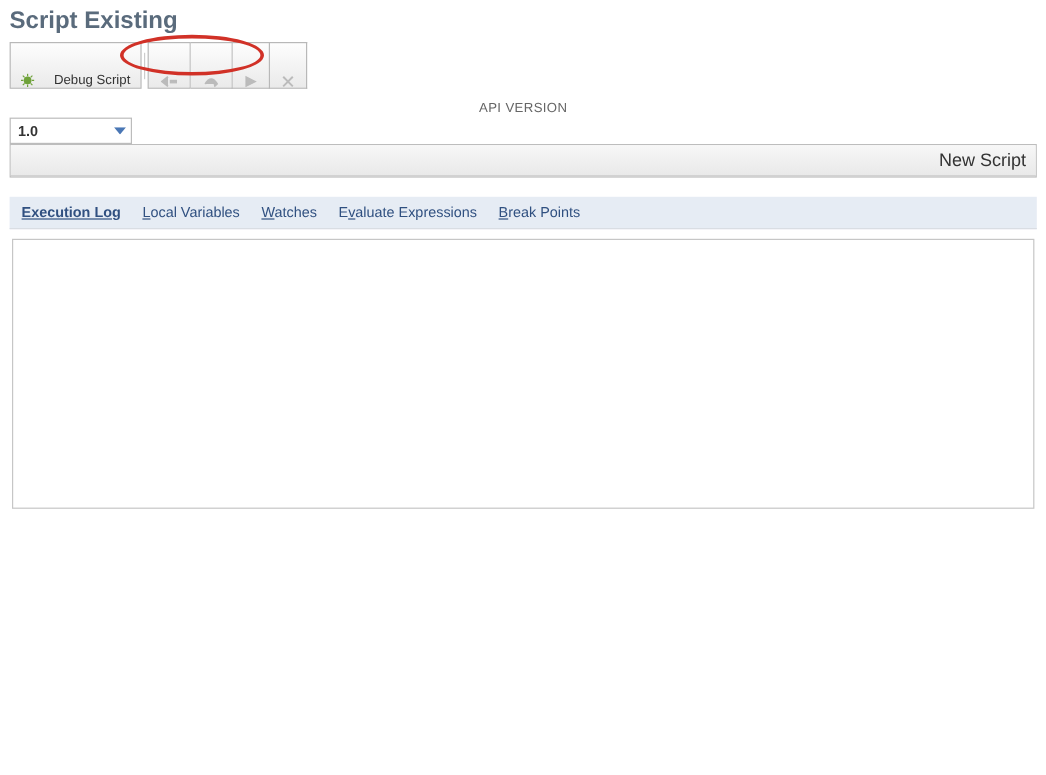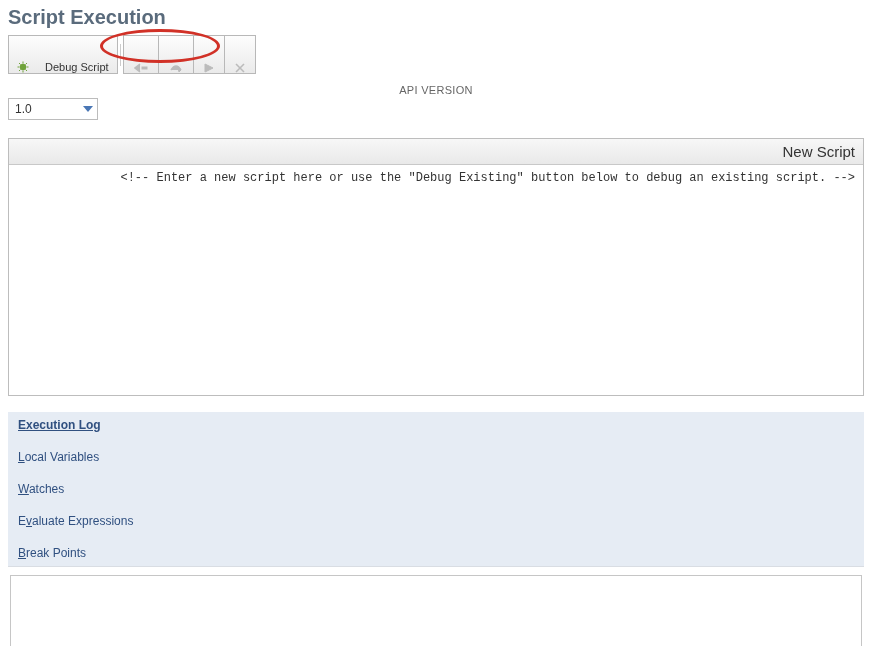--- a/index.html
+++ b/index.html
@@ -65,22 +65,23 @@
   }
   .field-label {
     font-size: 11px;
     color: #666;
     letter-spacing: 0.3px;
     margin-bottom: 2px;
     text-align: center;
   }
   .select-wrap {
     position: relative;
-    width: 90px;
-    margin-bottom: 18px;
+    width: 102px;
+    margin-bottom: 0;
+    font-weight: bold;
   }
   .select {
     width: 100%;
     height: 22px;
     border: 1px solid #bcbcbc;
     background: #fff;
     padding: 0 20px 0 6px;
     font-size: 12px;
     display: flex;
     align-items: center;
@@ -115,21 +116,20 @@
     overflow: auto;
     outline: none;
     background: #fff;
   }
   .tabs-row {
     display: flex;
     gap: 18px;
     background: #e6ecf4;
     padding: 6px 10px;
     border-bottom: 1px solid #d9dde3;
-    flex-direction: column;
   }
   .tab {
     font-size: 12px;
     color: #305080;
     cursor: pointer;
   }
   .tab.active {
     font-weight: bold;
     text-decoration: underline;
   }
@@ -138,21 +138,21 @@
     border: 1px solid #c6c6c6;
     height: 225px;
     margin: 8px 2px 0 2px;
     background: #fff;
   }
   svg { display: block; }
 </style>
 </head>
 <body>
 
-<h1 class="page-title">Script Execution</h1>
+<h1 class="page-title">Script Existing</h1>
 
 <div class="toolbar">
   <button class="tb-btn">
     <span>
       <svg width="12" height="12" viewBox="0 0 12 12">
         <circle cx="6" cy="6" r="3.2" fill="#6fa23a"></circle>
         <line x1="6" y1="0.5" x2="6" y2="2.5" stroke="#6fa23a" stroke-width="1"></line>
         <line x1="6" y1="9.5" x2="6" y2="11.5" stroke="#6fa23a" stroke-width="1"></line>
         <line x1="0.5" y1="6" x2="2.5" y2="6" stroke="#6fa23a" stroke-width="1"></line>
         <line x1="9.5" y1="6" x2="11.5" y2="6" stroke="#6fa23a" stroke-width="1"></line>
@@ -215,21 +215,20 @@
     <span class="select-arrow">
       <svg width="10" height="6" viewBox="0 0 10 6">
         <polygon points="0,0 10,0 5,6" fill="#4a77b5"></polygon>
       </svg>
     </span>
   </div>
 </div>
 
 <div class="editor-box">
   <div class="editor-header">New Script</div>
-  <div class="editor-body" contenteditable="true" style="">&lt;!-- Enter a new script here or use the "Debug Existing" button below to debug an existing script. --&gt;</div>
 </div>
 
 <div class="tabs-row">
   <span class="tab active">Execution Log</span>
   <span class="tab"><span class="ul">L</span>ocal Variables</span>
   <span class="tab"><span class="ul">W</span>atches</span>
   <span class="tab">E<span class="ul">v</span>aluate Expressions</span>
   <span class="tab"><span class="ul">B</span>reak Points</span>
 </div>
 

